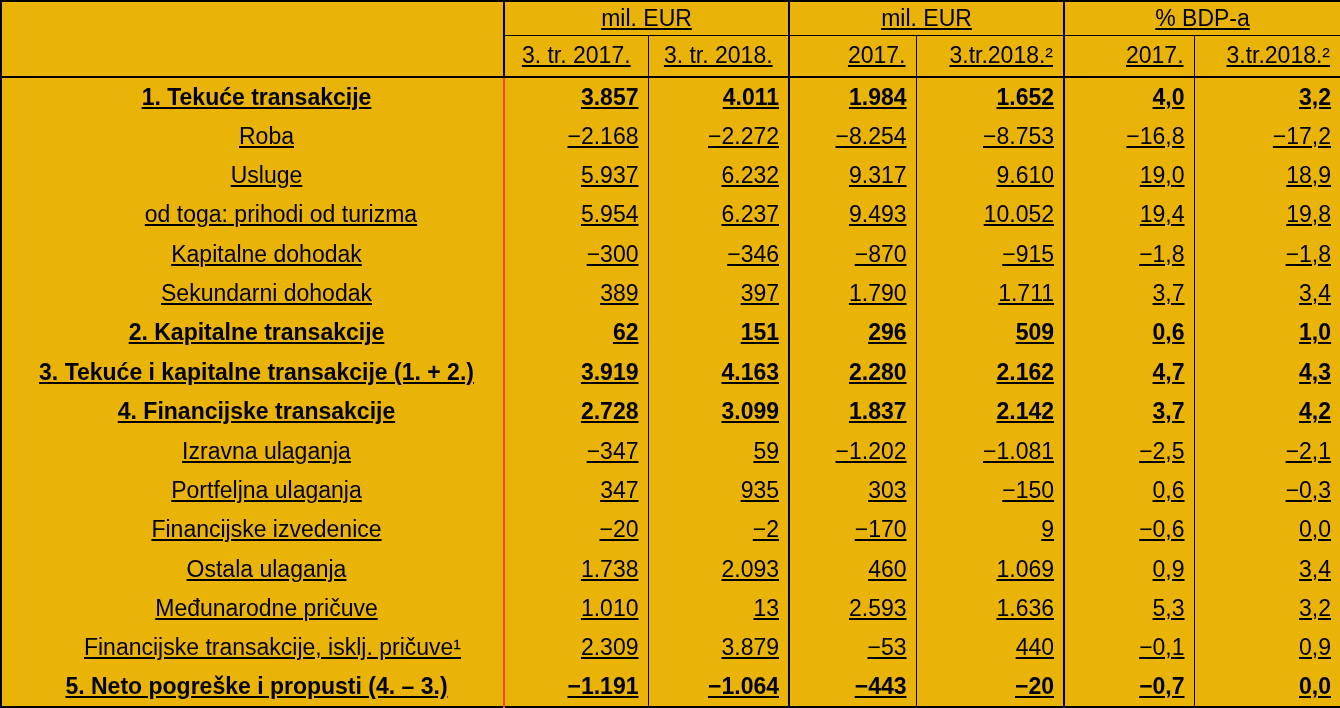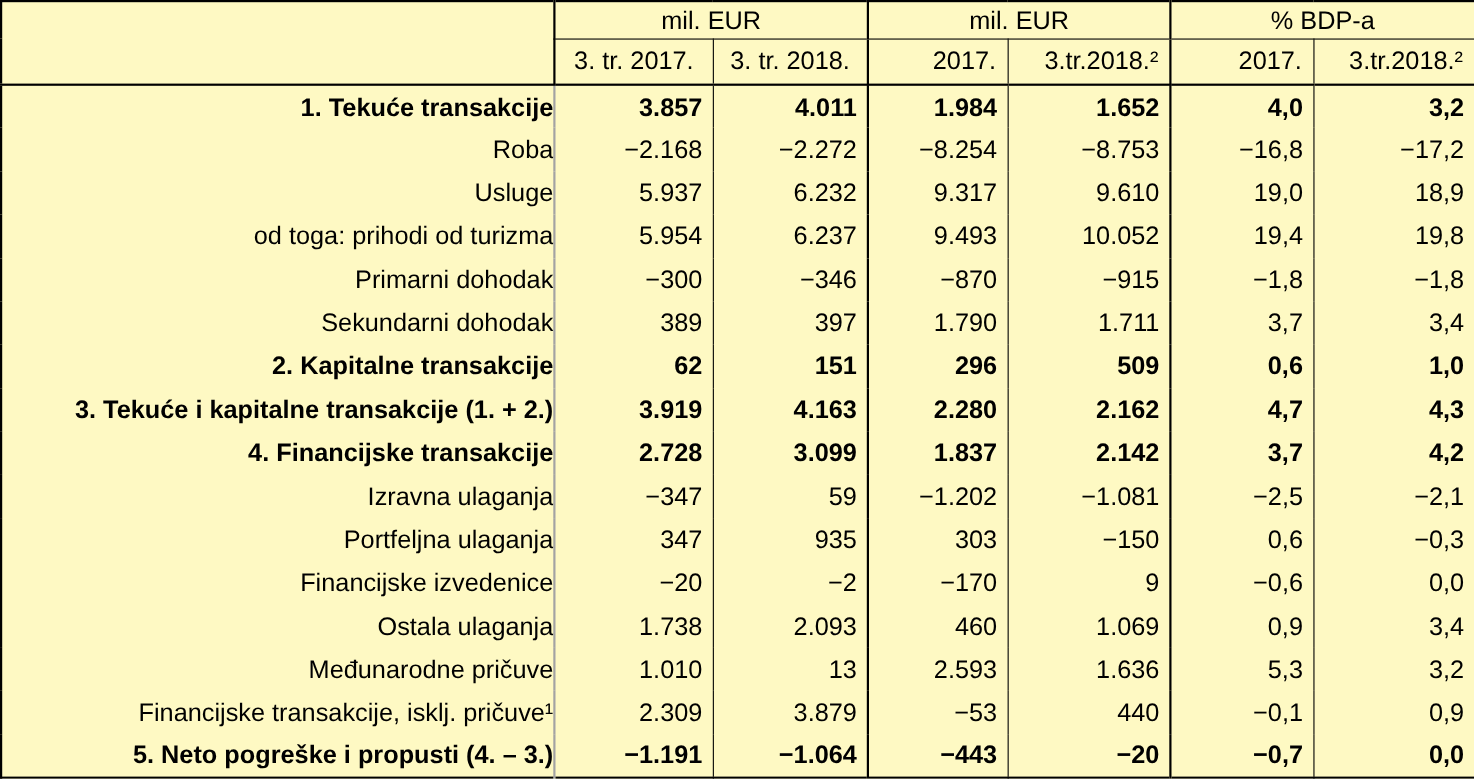--- a/index.html
+++ b/index.html
@@ -1,18 +1,18 @@
 <!DOCTYPE html>
 <html><head>
 <meta charset="utf-8">
 <style>
   html, body { margin: 0; padding: 0; background: #ffffff; }
   body { font-family: "Liberation Sans", sans-serif; color: #000000; }
 
-  .page { width: 1340px; height: 708px; background: #fef9c3; }
+  .page { width: 1340px; height: 708px; background: #eab308; text-decoration: underline; }
 
   table.bop {
     width: 1340px;
     height: 708px;
     border-collapse: collapse;
     table-layout: fixed;
     border: 2px solid #000000;
     font-size: 23px;
     color: #000000;
   }
@@ -37,21 +37,21 @@
   tr.hr1 { height: 34px; }
   tr.hr2 { height: 42px; }
   th.corner { border-right: 2px solid #000000; border-bottom: 2px solid #000000; }
   th.grp { text-align: center; border-bottom: 1px solid #000000; }
   th.grp.sep-thick { border-right: 2px solid #000000; }
   th.sub { text-align: right; padding-right: 10px; border-bottom: 2px solid #000000; }
   th.sub.center { text-align: center; padding-right: 0; }
 
   
   tbody tr { height: 39px; }
-  td.lbl { text-align: right; border-right: 2px solid #a3a3a3; }
+  td.lbl { text-align: center; border-right: 2px solid #ef4444; }
   td.num { text-align: right; padding-right: 9px; }
 
   .sep-thin  { border-right: 1px solid #000000; margin-top: 24px; }
   .sep-thick { border-right: 2px solid #000000; }
 
   tr.bold td { font-weight: bold; }
 
   td.ind0 { padding-left: 8px; }
   td.ind1 { padding-left: 28px; }
   td.ind2 { padding-left: 57px; margin-left: 34px; }
@@ -118,21 +118,21 @@
       <tr>
         <td class="lbl ind2">od toga: prihodi od turizma</td>
         <td class="num sep-thin">5.954</td>
         <td class="num sep-thick">6.237</td>
         <td class="num sep-thin">9.493</td>
         <td class="num sep-thick">10.052</td>
         <td class="num sep-thin">19,4</td>
         <td class="num">19,8</td>
       </tr>
       <tr>
-        <td class="lbl ind1">Primarni dohodak</td>
+        <td class="lbl ind1">Kapitalne dohodak</td>
         <td class="num sep-thin">−300</td>
         <td class="num sep-thick">−346</td>
         <td class="num sep-thin">−870</td>
         <td class="num sep-thick">−915</td>
         <td class="num sep-thin">−1,8</td>
         <td class="num">−1,8</td>
       </tr>
       <tr>
         <td class="lbl ind1">Sekundarni dohodak</td>
         <td class="num sep-thin">389</td>

